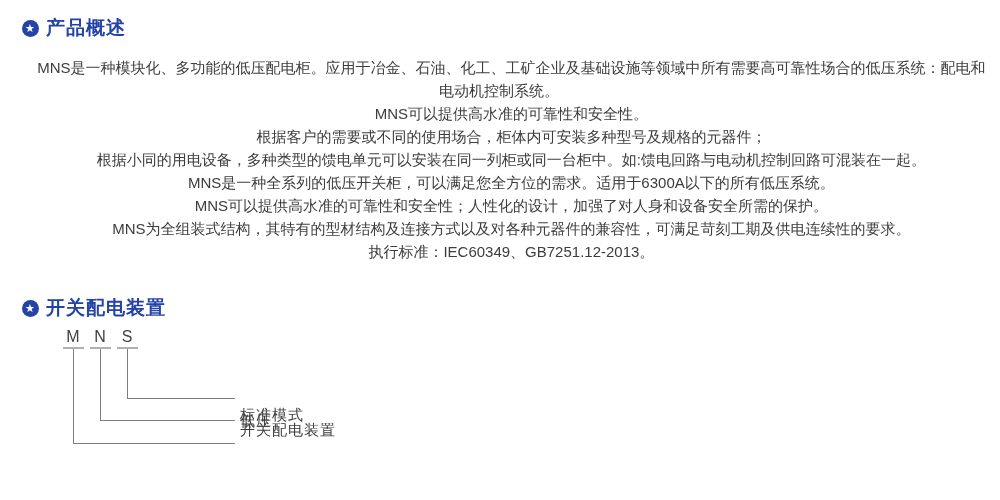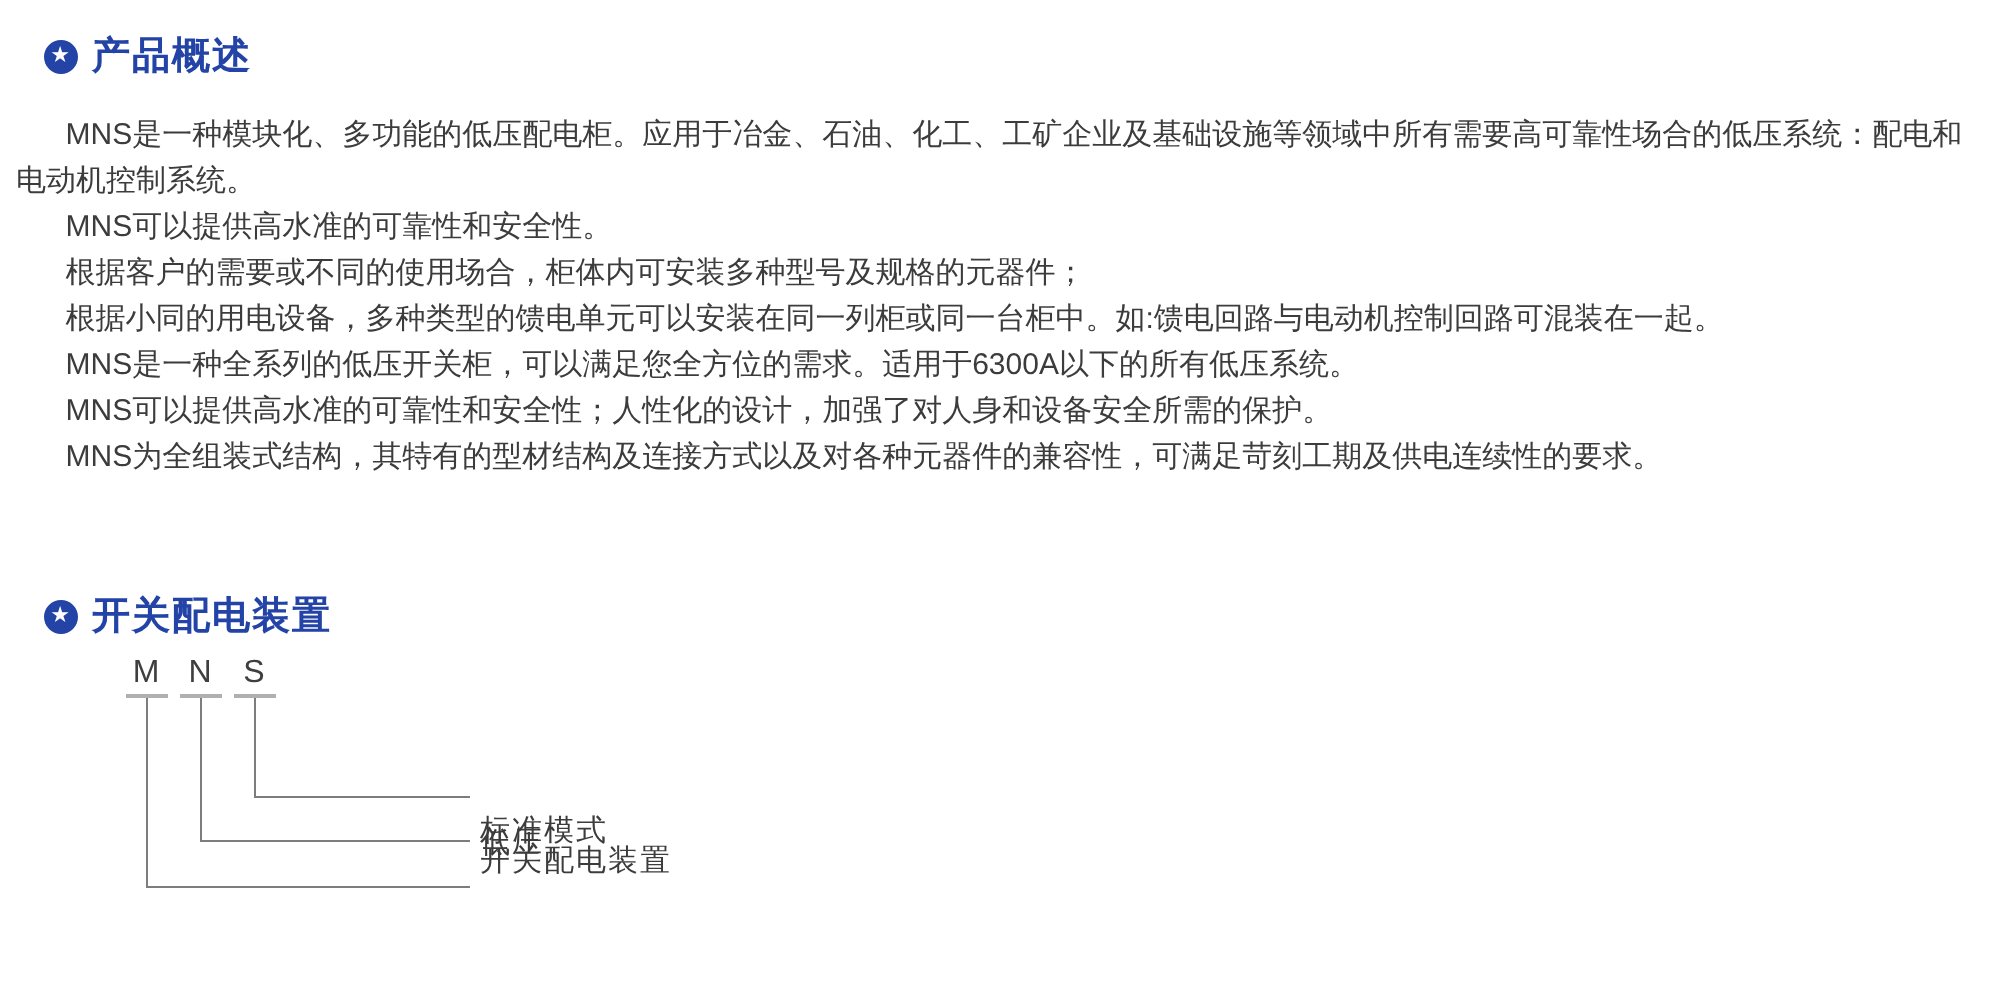--- a/index.html
+++ b/index.html
@@ -16,21 +16,21 @@
 
   .star-badge {
     width: 17px; height: 17px; border-radius: 50%;
     background: #2343a6; color: #ffffff;
     display: inline-flex; align-items: center; justify-content: center;
     font-size: 11px; line-height: 1; flex: 0 0 auto;
   }
 
   .overview-body {
     position: absolute; left: 8px; top: 56px; width: 982px;
-    font-size: 15px; line-height: 23px; color: #3c3c3c;
+    font-size: 15px; line-height: 23px; color: #3c3c3c; text-align: center;
   }
   .overview-body p { text-indent: 1.65em; }
 
   .model-diagram { position: absolute; left: 0; top: 326px; width: 1000px; height: 140px; }
 
   .code-letter {
     position: absolute; top: 2px; width: 30px; text-align: center;
     font-size: 16px; color: #3f3f3f; letter-spacing: 0;
   }
   .letter-m { left: 58px; }
@@ -70,20 +70,21 @@
 </div>
 
 <div class="overview-body">
   <p>MNS是一种模块化、多功能的低压配电柜。应用于冶金、石油、化工、工矿企业及基础设施等领域中所有需要高可靠性场合的低压系统：配电和电动机控制系统。</p>
   <p>MNS可以提供高水准的可靠性和安全性。</p>
   <p>根据客户的需要或不同的使用场合，柜体内可安装多种型号及规格的元器件；</p>
   <p>根据小同的用电设备，多种类型的馈电单元可以安装在同一列柜或同一台柜中。如:馈电回路与电动机控制回路可混装在一起。</p>
   <p>MNS是一种全系列的低压开关柜，可以满足您全方位的需求。适用于6300A以下的所有低压系统。</p>
   <p>MNS可以提供高水准的可靠性和安全性；人性化的设计，加强了对人身和设备安全所需的保护。</p>
   <p>MNS为全组装式结构，其特有的型材结构及连接方式以及对各种元器件的兼容性，可满足苛刻工期及供电连续性的要求。</p>
+  <p>执行标准：IEC60349、GB7251.12-2013。</p>
 </div>
 
 <div class="section-heading heading-2">
   <span class="star-badge">★</span>
   <span>开关配电装置</span>
 </div>
 
 <div class="model-diagram">
   <span class="code-letter letter-m">M</span>
   <span class="code-letter letter-n">N</span>

